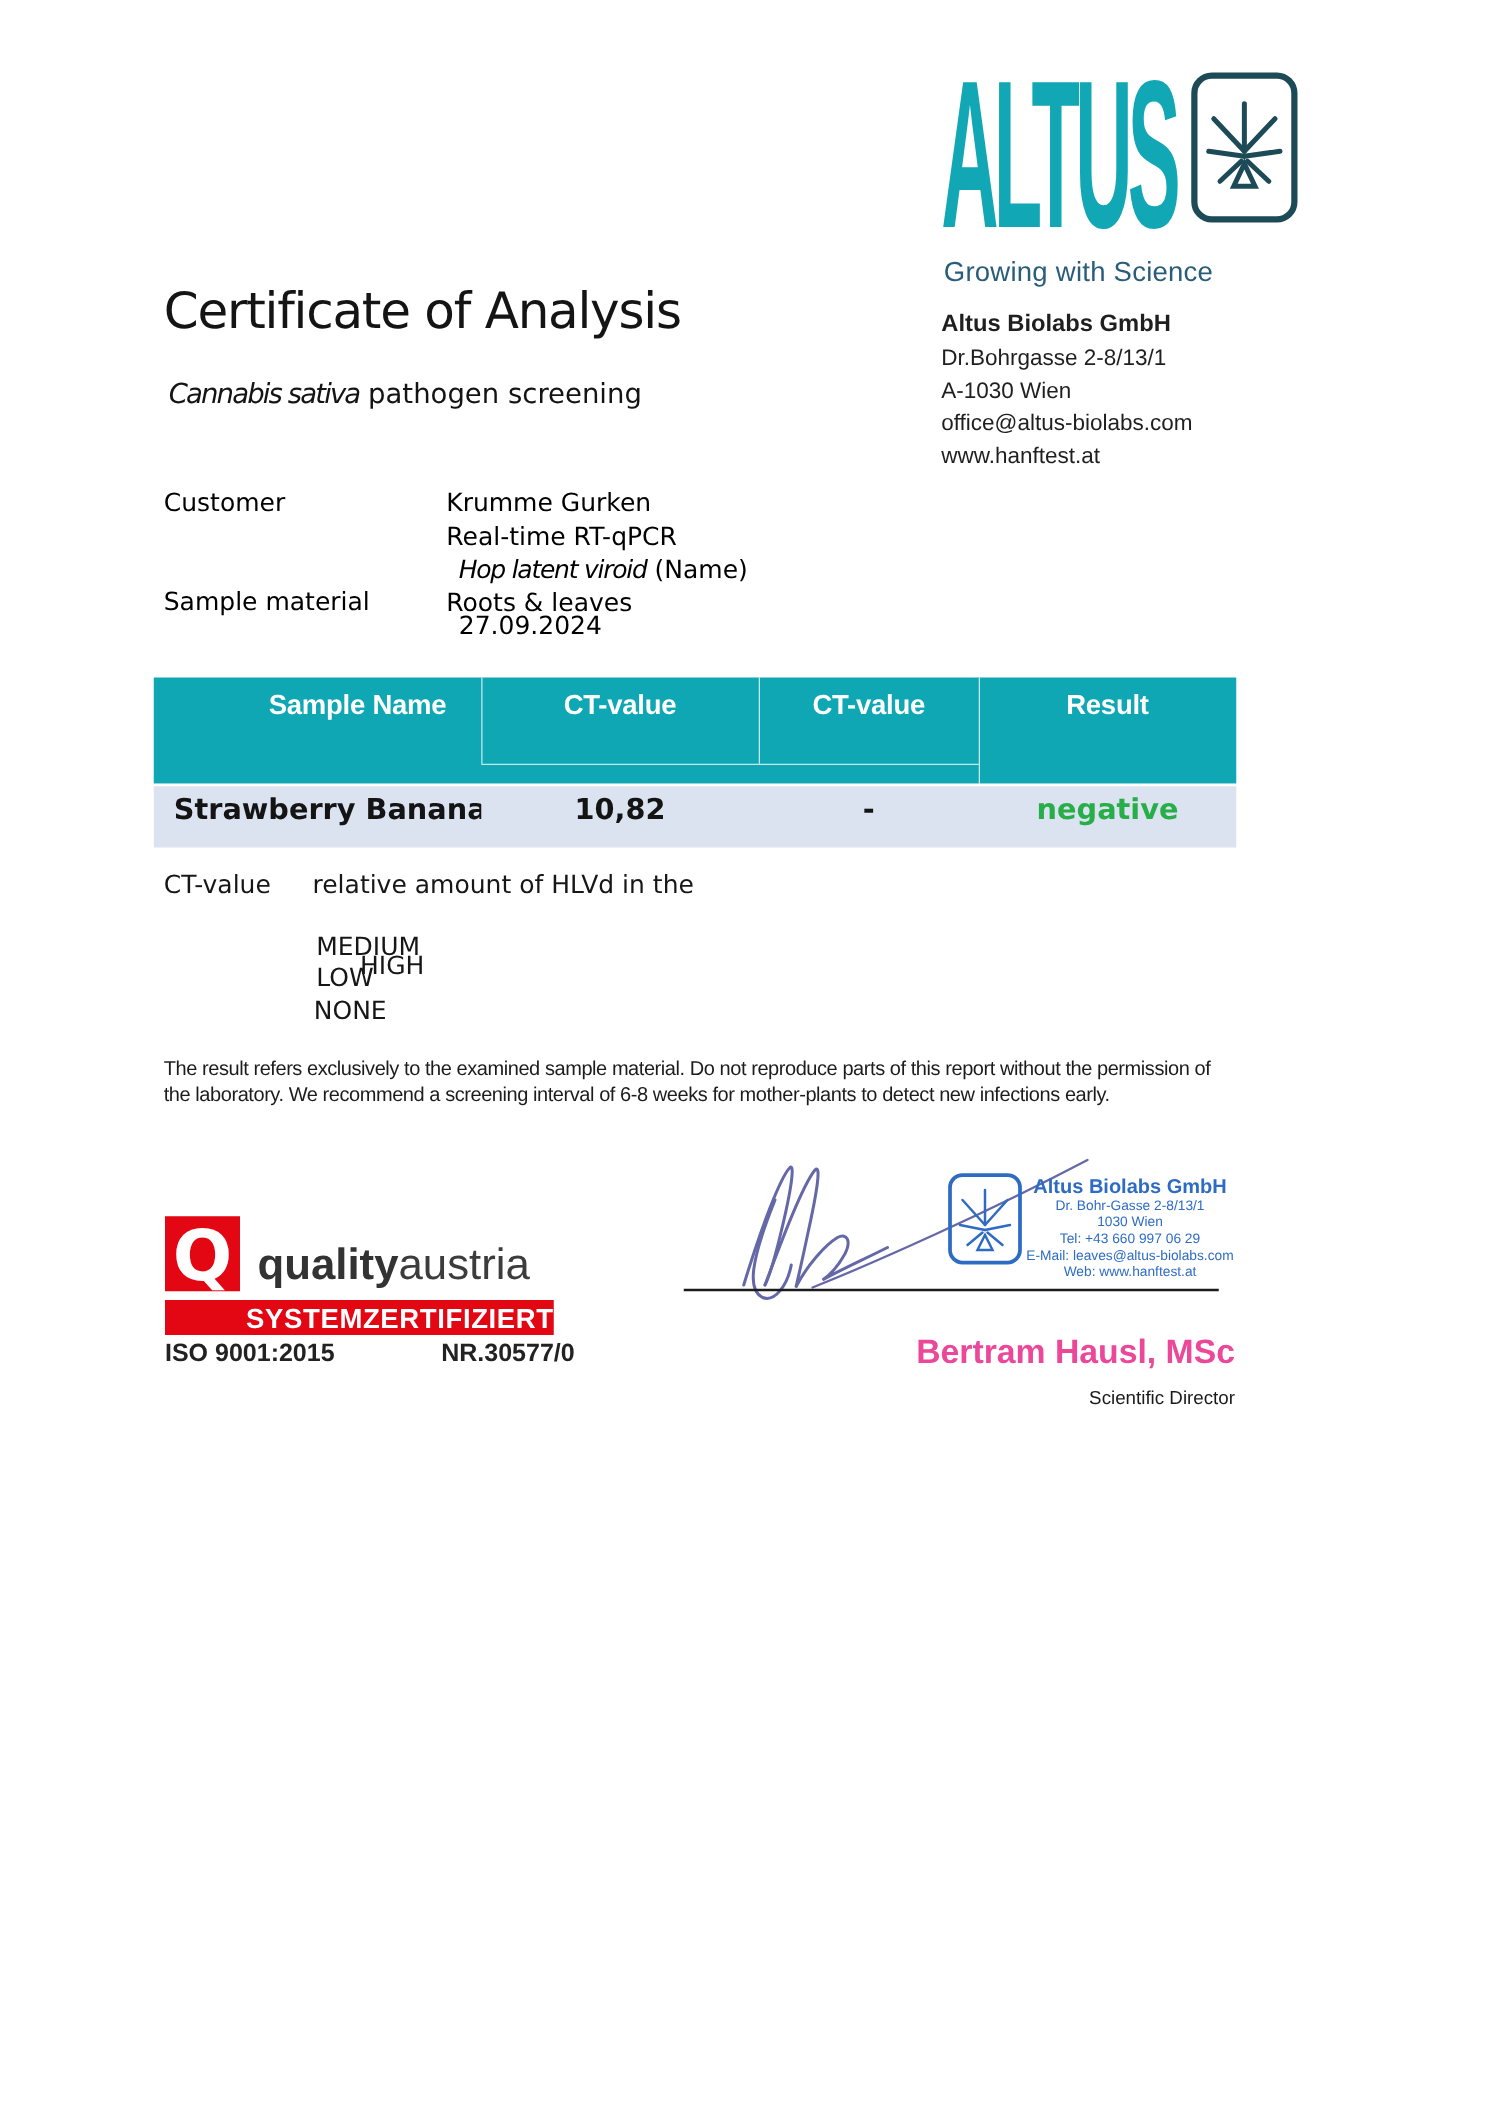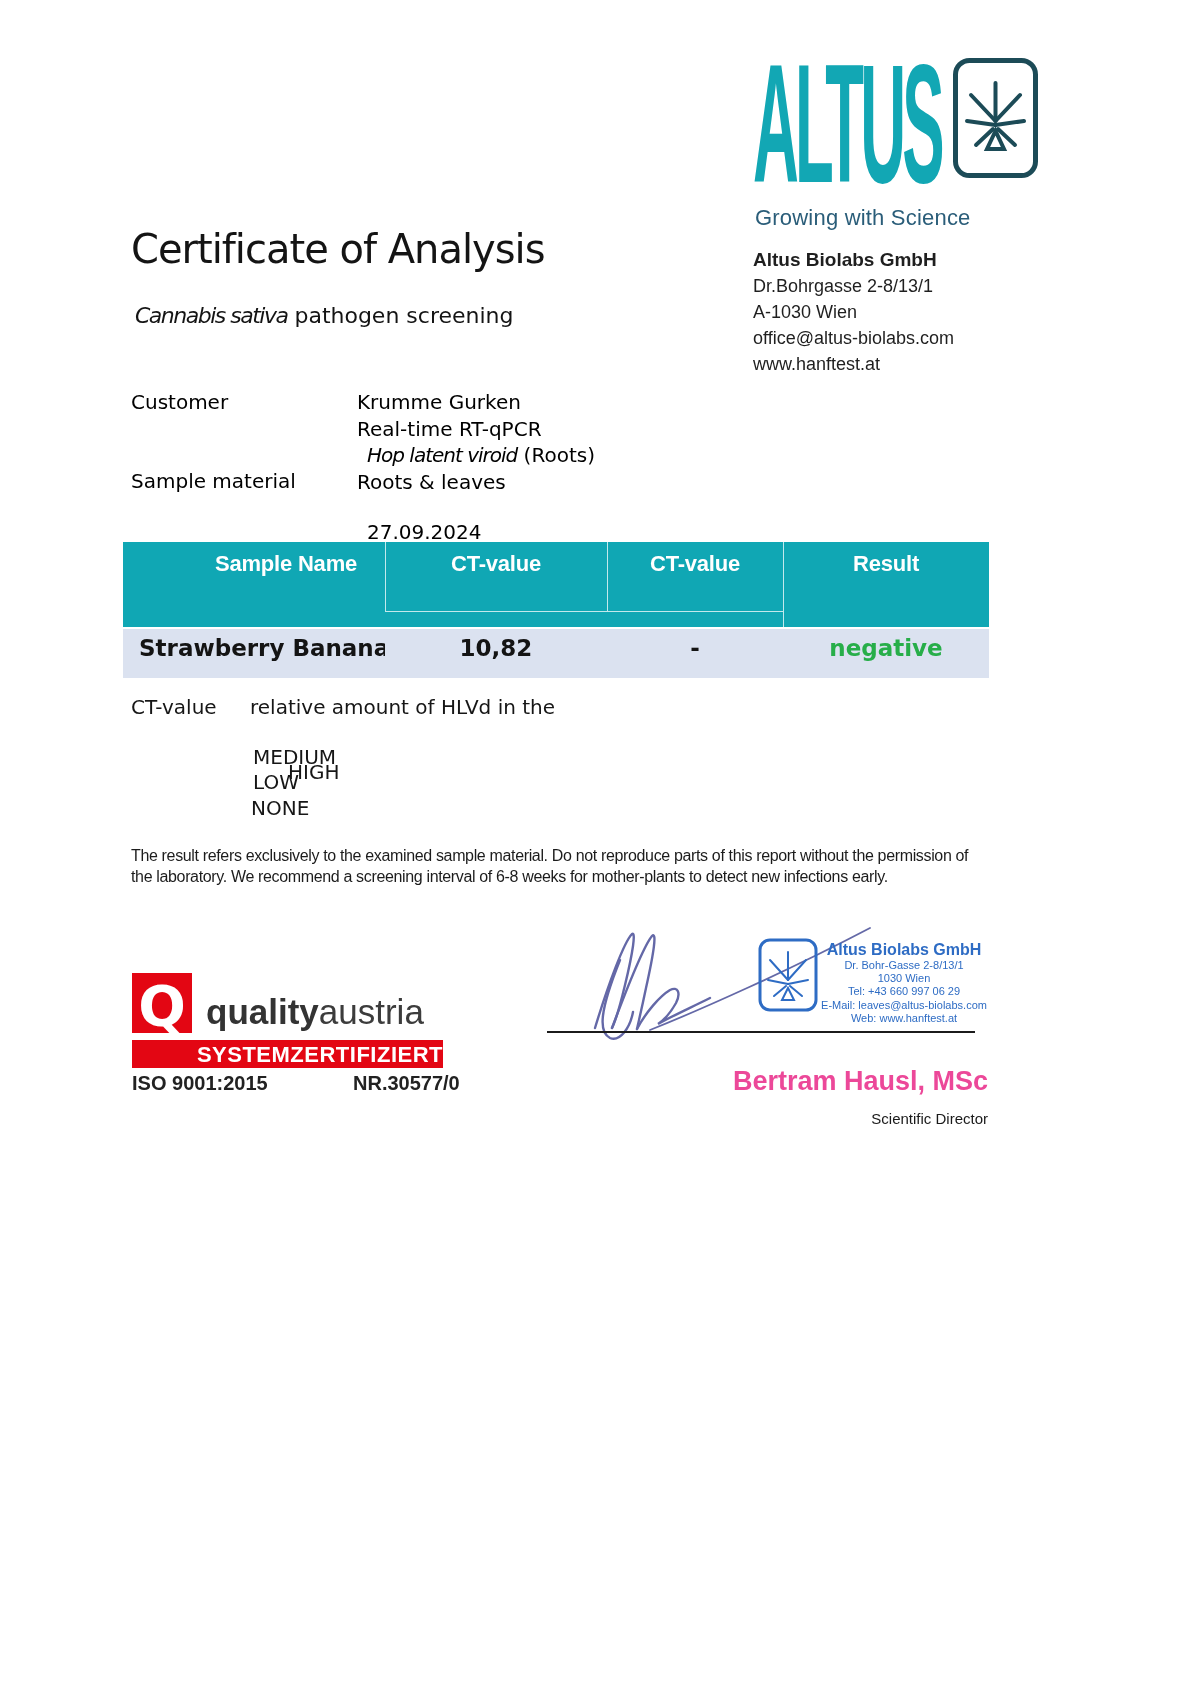--- a/index.html
+++ b/index.html
@@ -98,25 +98,25 @@
 
 <div class="abs doc-title">Certificate of Analysis</div>
 <div class="abs doc-subtitle">
   <span class="it">Cannabis sativa</span><span> pathogen screening</span>
 </div>
 
 <div class="abs details d-label" style="top:390px;">Customer</div>
 <div class="abs details d-val" style="top:390px;">Krumme Gurken</div>
 <div class="abs details d-val" style="top:417px;">Real-time RT-qPCR</div>
 <div class="abs details ind" style="top:443px;">
-  <span class="it2">Hop latent viroid</span><span> (Roots)</span>
+  <span class="it2">Hop latent viroid</span><span> (Name)</span>
 </div>
 <div class="abs details d-label" style="top:469px;">Sample material</div>
 <div class="abs details d-val" style="top:470px;">Roots &amp; leaves</div>
-<div class="abs details ind" style="top:488px;margin-top:32px;">27.09.2024</div>
+<div class="abs details ind" style="top:488px;">27.09.2024</div>
 
 <div class="abs rtable">
   <div class="thead">
     <div class="th" style="left:0;width:262px;padding-left:32px;">Sample Name</div>
     <div class="th" style="left:262px;width:222px;">CT-value</div>
     <div class="th" style="left:484px;width:176px;">CT-value</div>
     <div class="th" style="left:660px;width:206px;">Result</div>
     <div class="hline" style="left:262px;top:0;width:1px;height:69px;"></div>
     <div class="hline" style="left:484px;top:0;width:1px;height:69px;"></div>
     <div class="hline" style="left:660px;top:0;width:1px;height:85px;"></div>

